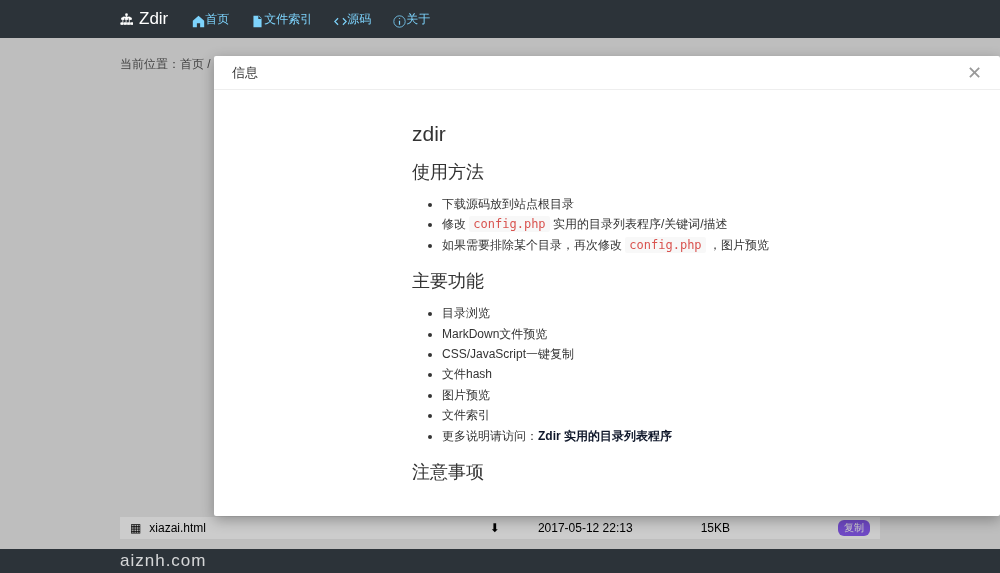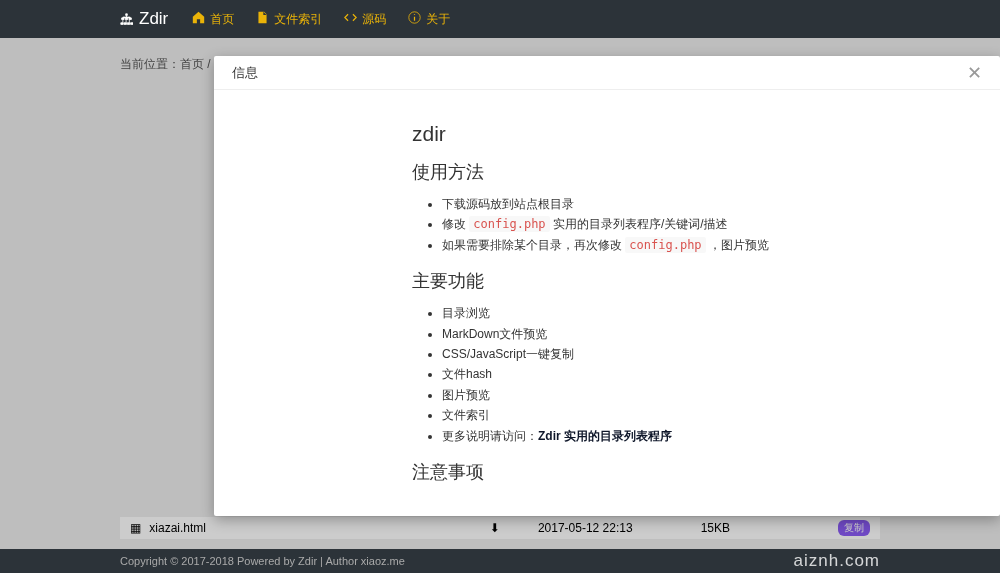--- a/index.html
+++ b/index.html
@@ -1,20 +1,20 @@
 <!DOCTYPE html>
 <html><head>
   <meta charset="utf-8">
   <style>
     * { margin: 0; padding: 0; box-sizing: border-box; }
     body { font-family: "Microsoft YaHei", Arial, sans-serif; background: #eee; width: 1000px; height: 573px; overflow: hidden; font-size: 13px; }
     
     .navbar { background: #2c3339; height: 38px; display: flex; align-items: center; padding: 0 120px; color: #fff; }
     .brand { font-size: 17px; font-weight: 500; margin-right: 24px; display: flex; align-items: center; gap: 6px; }
-    .nav-item { color: #eab308; margin-right: 22px; font-size: 12px; cursor: pointer; display: flex; align-items: flex-start; gap: 5px; }
+    .nav-item { color: #7dd3fc; margin-right: 22px; font-size: 12px; cursor: pointer; display: flex; align-items: flex-end; }
     .icon-svg { width: 13px; height: 13px; fill: currentColor; }
     
     .page-bg { position: absolute; top: 38px; left: 0; right: 0; bottom: 24px; background: #eee; padding: 12px 120px; }
     .breadcrumb-bg { color: #555; font-size: 12px; padding: 6px 0; }
     .file-row { background: #fff; height: 22px; display: flex; align-items: center; font-size: 12px; padding: 0 10px; gap: 8px; position: absolute; bottom: 10px; left: 120px; right: 120px; }
     .file-row .name { flex: 1; }
     .file-row .badge { background: #8b5cf6; color: #fff; padding: 1px 6px; border-radius: 6px; font-size: 10px; }
     
     .footer { position: absolute; bottom: 0; left: 0; right: 0; height: 24px; background: #2c3339; color: #aaa; font-size: 11px; display: flex; align-items: center; padding: 0 120px; justify-content: space-between; }
     .watermark { color: rgba(255,255,255,0.8); font-size: 17px; letter-spacing: 1px; }
@@ -118,15 +118,14 @@
 
         <h2>注意事项</h2>
 
       </div>
 
     </div>
   </div>
 </div>
 
 <div class="footer">
-  <span>Copyright © 2017-2018 Powered by Zdir | Author xiaoz.me</span>
   <span class="watermark">aiznh.com</span>
 </div>
 
 </body></html>

